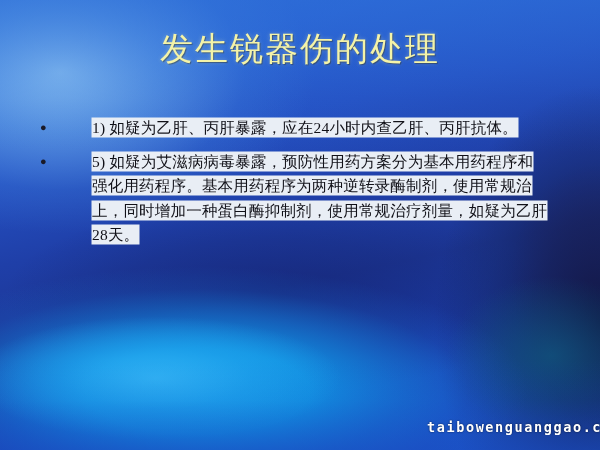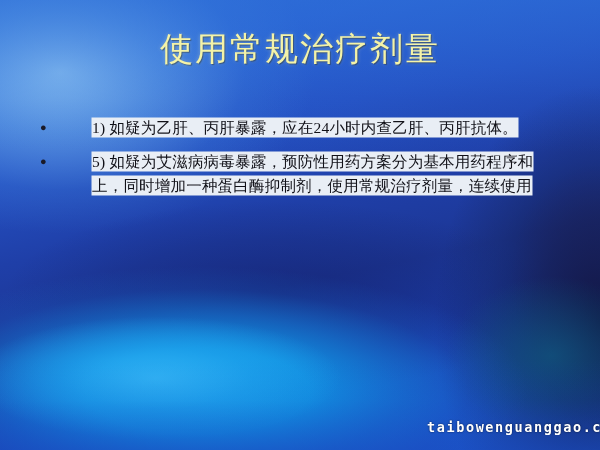--- a/index.html
+++ b/index.html
@@ -181,36 +181,38 @@
   <div class="bg-layer bg-topleft-glow"></div>
   <div class="bg-layer bg-center-darkband"></div>
   <div class="bg-layer bg-right-violet"></div>
   <div class="bg-layer bg-right-dark"></div>
   <div class="bg-layer bg-right-teal"></div>
   <div class="bg-layer bg-bright-pool"></div>
   <div class="bg-layer bg-bright-pool2"></div>
   <div class="bg-layer bg-topband"></div>
   <div class="bg-layer bg-bottomband"></div>
 
-  <div id="title">使用常规治疗剂量</div>
+  <div id="title">发生锐器伤的处理</div>
 
   <div id="body-block">
 
     <div class="bullet-row">
       <div class="bullet-dot">●</div>
       <div class="bullet-text single">
         <span class="line"><span class="hl">1)  如疑为乙肝、丙肝暴露，应在24小时内查乙肝、丙肝抗体。</span></span>
       </div>
     </div>
 
     <div class="bullet-row">
       <div class="bullet-dot">●</div>
       <div class="bullet-text">
         <span class="line"><span class="hl">5)  如疑为艾滋病病毒暴露，预防性用药方案分为基本用药程序和</span></span>
-        <span class="line"><span class="hl">上，同时增加一种蛋白酶抑制剂，使用常规治疗剂量，连续使用</span></span>
+        <span class="line"><span class="hl">强化用药程序。基本用药程序为两种逆转录酶制剂，使用常规治</span></span>
+        <span class="line"><span class="hl">上，同时增加一种蛋白酶抑制剂，使用常规治疗剂量，如疑为乙肝</span></span>
+        <span class="line"><span class="hl">28天。</span></span>
       </div>
     </div>
 
   </div>
 
   <div id="watermark">taibowenguanggao.com</div>
 
 </div>
 
 </body></html>

